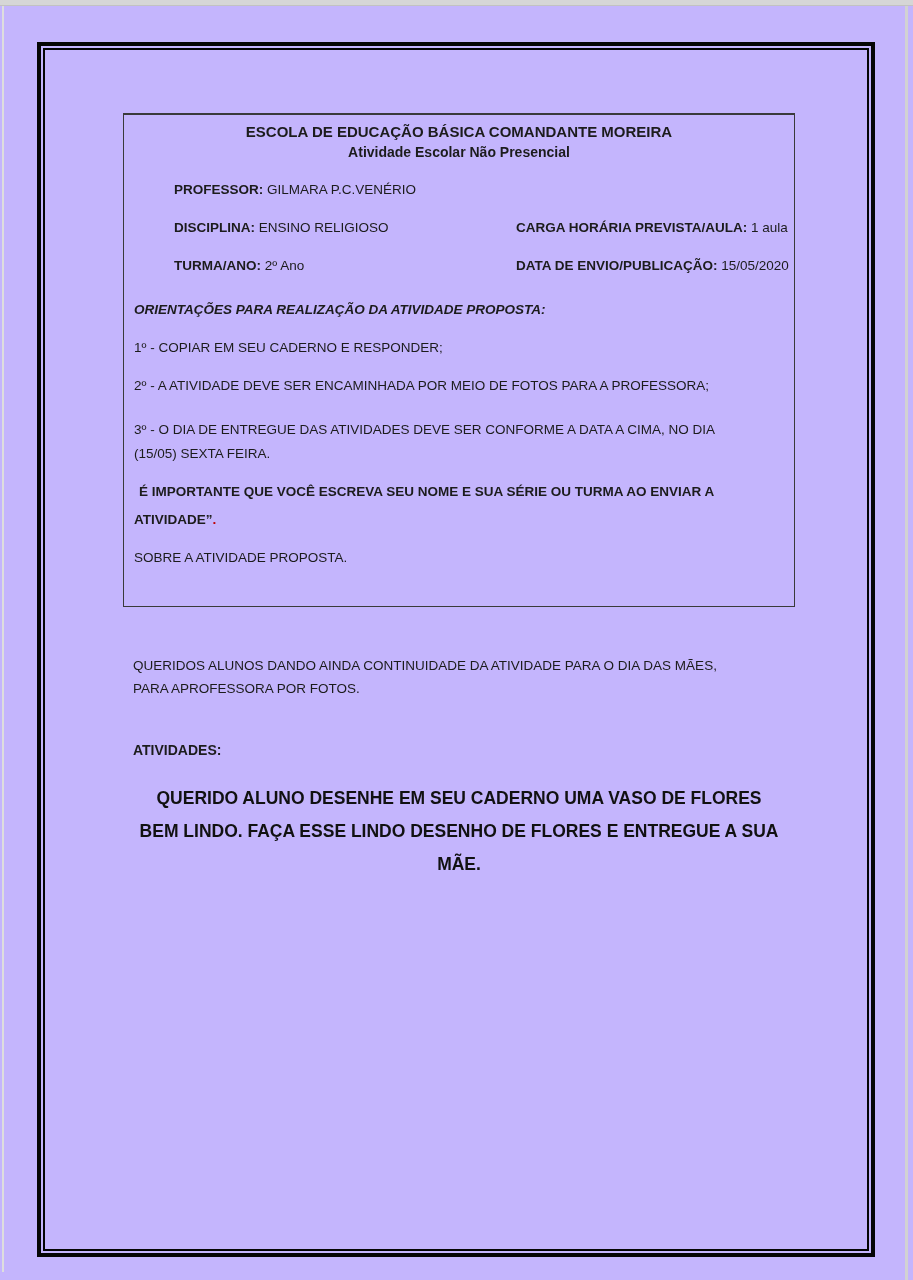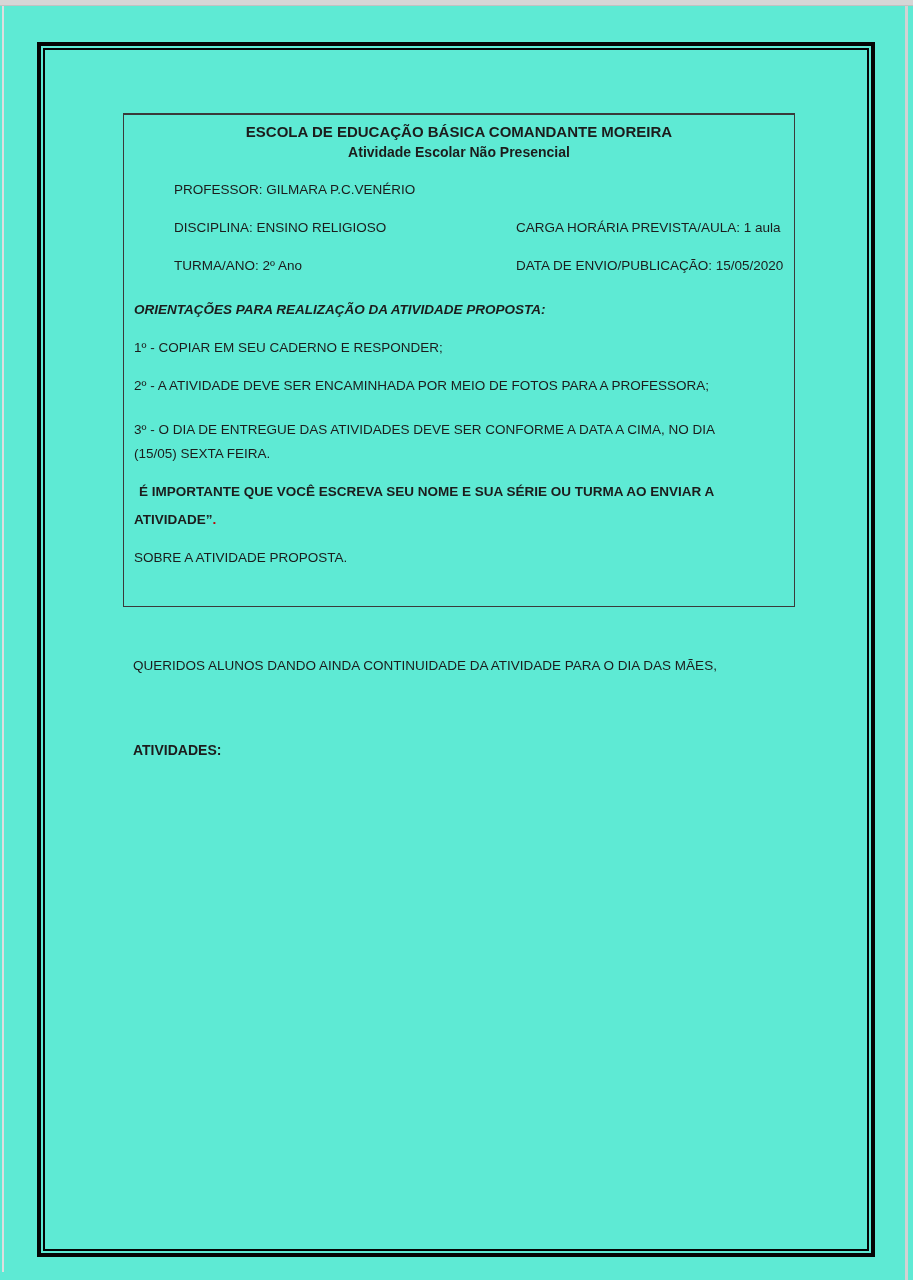--- a/index.html
+++ b/index.html
@@ -4,21 +4,21 @@
 <style>
   * { margin: 0; padding: 0; box-sizing: border-box; }
   html, body { background: #ffffff; }
   body {
     width: 913px; height: 1280px;
     font-family: "Liberation Sans", "DejaVu Sans", sans-serif;
     color: #1c1c1c;
     position: relative;
     overflow: hidden;
   }
-  .page { position: absolute; inset: 0; background: #5eead4; }
+  .page { position: absolute; inset: 0; background: #c4b5fd; }
 
   
   .edge-top    { position: absolute; top: 0; left: 0; right: 0; height: 6px; background: #d6d6d6; border-bottom: 1px solid #c2c2c2; }
   .edge-left   { position: absolute; top: 6px; bottom: 8px; left: 2px; width: 2px; background: #dedede; }
   .edge-right  { position: absolute; top: 6px; bottom: 0; right: 5px; width: 3px; background: #d2d2d2; }
 
   
   .frame-outer {
     position: absolute; left: 37px; top: 42px; width: 838px; height: 1215px;
     border: 4px solid #050505;
@@ -28,21 +28,21 @@
   
   .doc-box {
     position: absolute; left: 123px; top: 113px; width: 672px; height: 494px;
     border: 1px solid #3a3a3a; border-top-width: 2px;
     padding: 0 10px; font-size: 13.5px; line-height: 20px;
   }
   .t-title    { margin-top: 7px;  text-align: center; font-weight: bold; font-size: 15px; }
   .t-subtitle { text-align: center; font-weight: bold; font-size: 14px; }
   .info-row   { position: relative; margin-top: 18px; }
   .info-right { position: absolute; left: 342px; top: 0; white-space: nowrap; }
-  .lbl { font-weight: normal; padding-left: 40px; }
+  .lbl { font-weight: bold; padding-left: 40px; }
   .t-orient   { margin-top: 24px; font-weight: bold; font-style: italic; }
   .t-item     { margin-top: 18px; }
   .t-item3    { margin-top: 22px; line-height: 24px; }
   .t-important{ margin-top: 12px; line-height: 28px; font-weight: bold; padding-left: 5px; }
   .t-important .wrap-line { padding-left: 0; margin-left: -5px; }
   .t-item4    { margin-top: 12px; line-height: 24px; padding-left: 3px; }
   .t-item4 .wrap-line { margin-left: -3px; }
   .red-period { color: #c00000; }
 
   
@@ -114,17 +114,23 @@
       <div class="wrap-line"><span>ATIVIDADE”</span><span class="red-period">.</span></div>
     </div>
 
     <div class="t-item4">
       <div class="wrap-line">SOBRE A ATIVIDADE PROPOSTA.</div>
     </div>
   </div>
 
   <div class="intro">
     <div>QUERIDOS ALUNOS DANDO AINDA CONTINUIDADE DA ATIVIDADE PARA O DIA DAS MÃES,</div>
+    <div>PARA APROFESSORA POR FOTOS.</div>
   </div>
 
   <div class="activities-label">ATIVIDADES:</div>
 
+  <div class="activity-heading">
+    <div>QUERIDO ALUNO DESENHE EM SEU CADERNO UMA VASO DE FLORES</div>
+    <div>BEM LINDO. FAÇA ESSE LINDO DESENHO DE FLORES E ENTREGUE A SUA</div>
+    <div>MÃE.</div>
+  </div>
 </div>
 
 </body></html>

